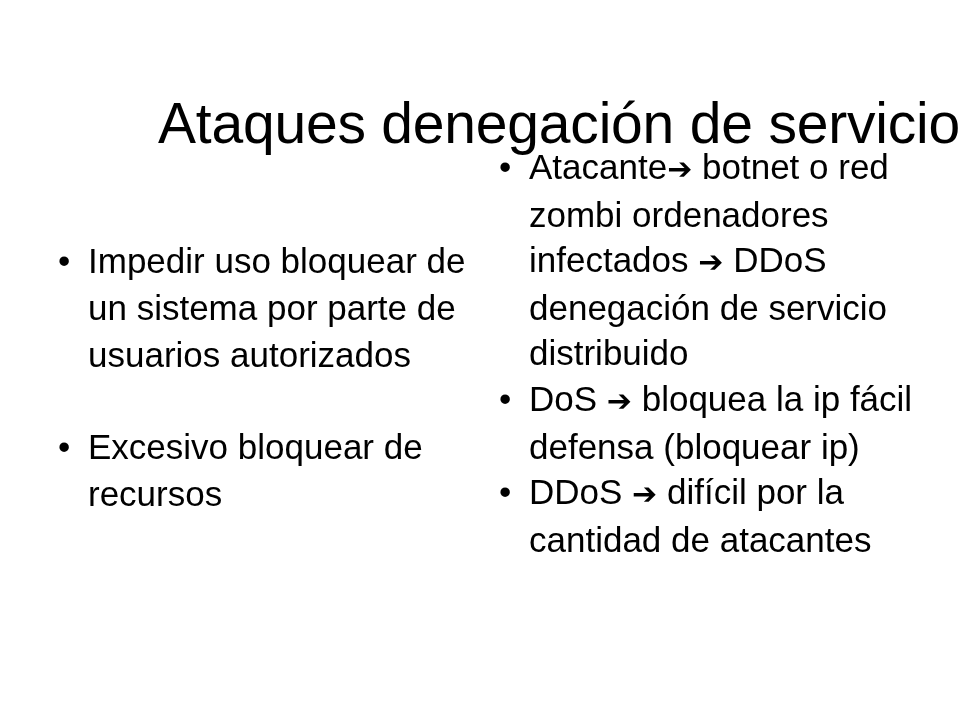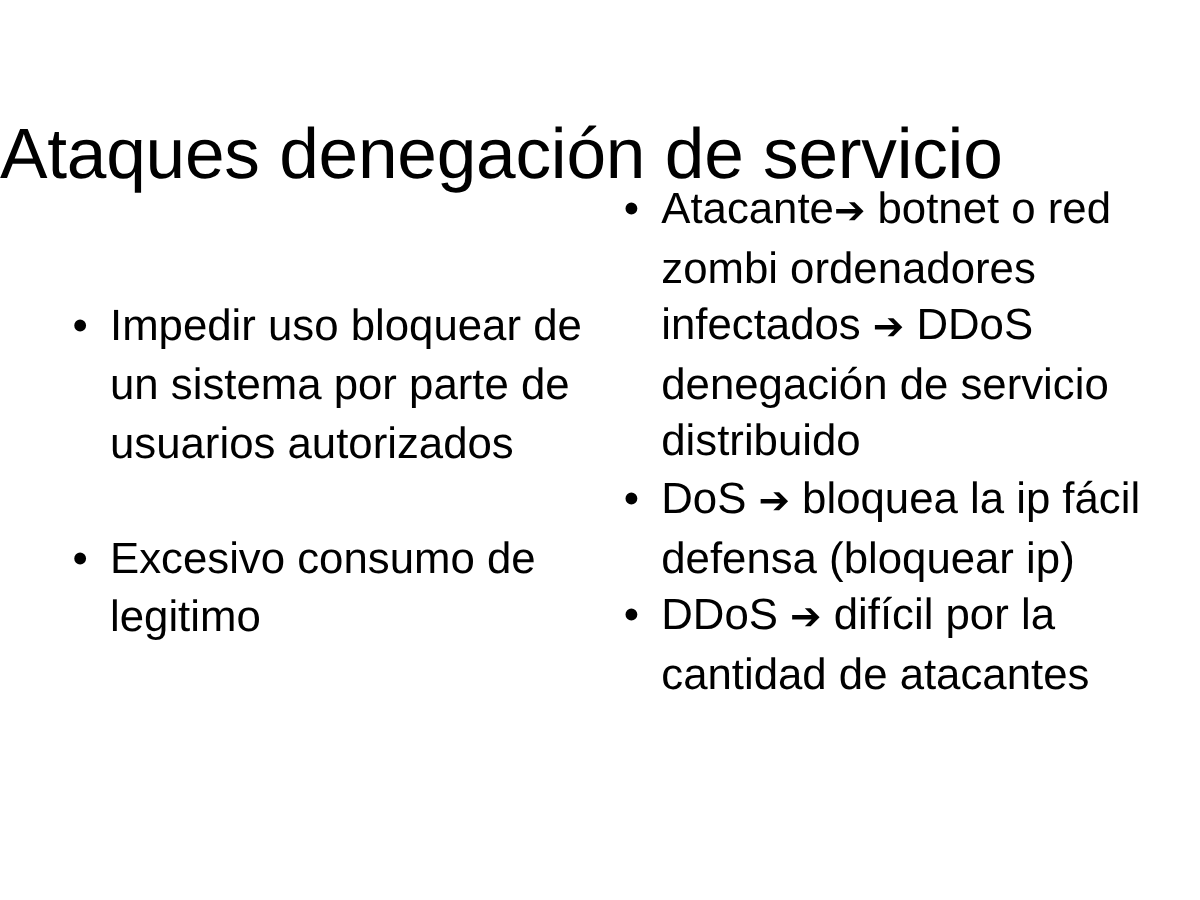--- a/index.html
+++ b/index.html
@@ -20,21 +20,21 @@
     width: 960px;
     height: 720px;
     background: #ffffff;
     box-sizing: border-box;
   }
   .slide-title {
     position: absolute;
     left: 0;
     top: 52px;
     width: 960px;
-    text-align: left;
+    text-align: right;
     font-size: 57px;
     line-height: 66px;
     font-weight: 400;
     letter-spacing: -0.2px;
     color: #000000;
     white-space: nowrap;
   }
   .body-columns {
     position: absolute;
     left: 0;
@@ -110,21 +110,21 @@
   <div class="body-columns">
 
     <div class="column column-left">
       <ul class="bullet-list">
         <li>
           <span class="bullet-marker">•</span>
           <span class="bullet-text">Impedir uso bloquear de un sistema por parte de usuarios autorizados</span>
         </li>
         <li>
           <span class="bullet-marker">•</span>
-          <span class="bullet-text">Excesivo consumo de legitimo</span>
+          <span class="bullet-text">Excesivo bloquear de recursos</span>
         </li>
       </ul>
     </div>
 
     <div class="column column-right">
       <ul class="bullet-list">
         <li>
           <span class="bullet-marker">•</span>
           <span class="bullet-text">Atacante<span class="arrow-glyph">➔</span> botnet o red zombi ordenadores infectados <span class="arrow-glyph">➔</span> DDoS denegación de servicio distribuido</span>
         </li>

